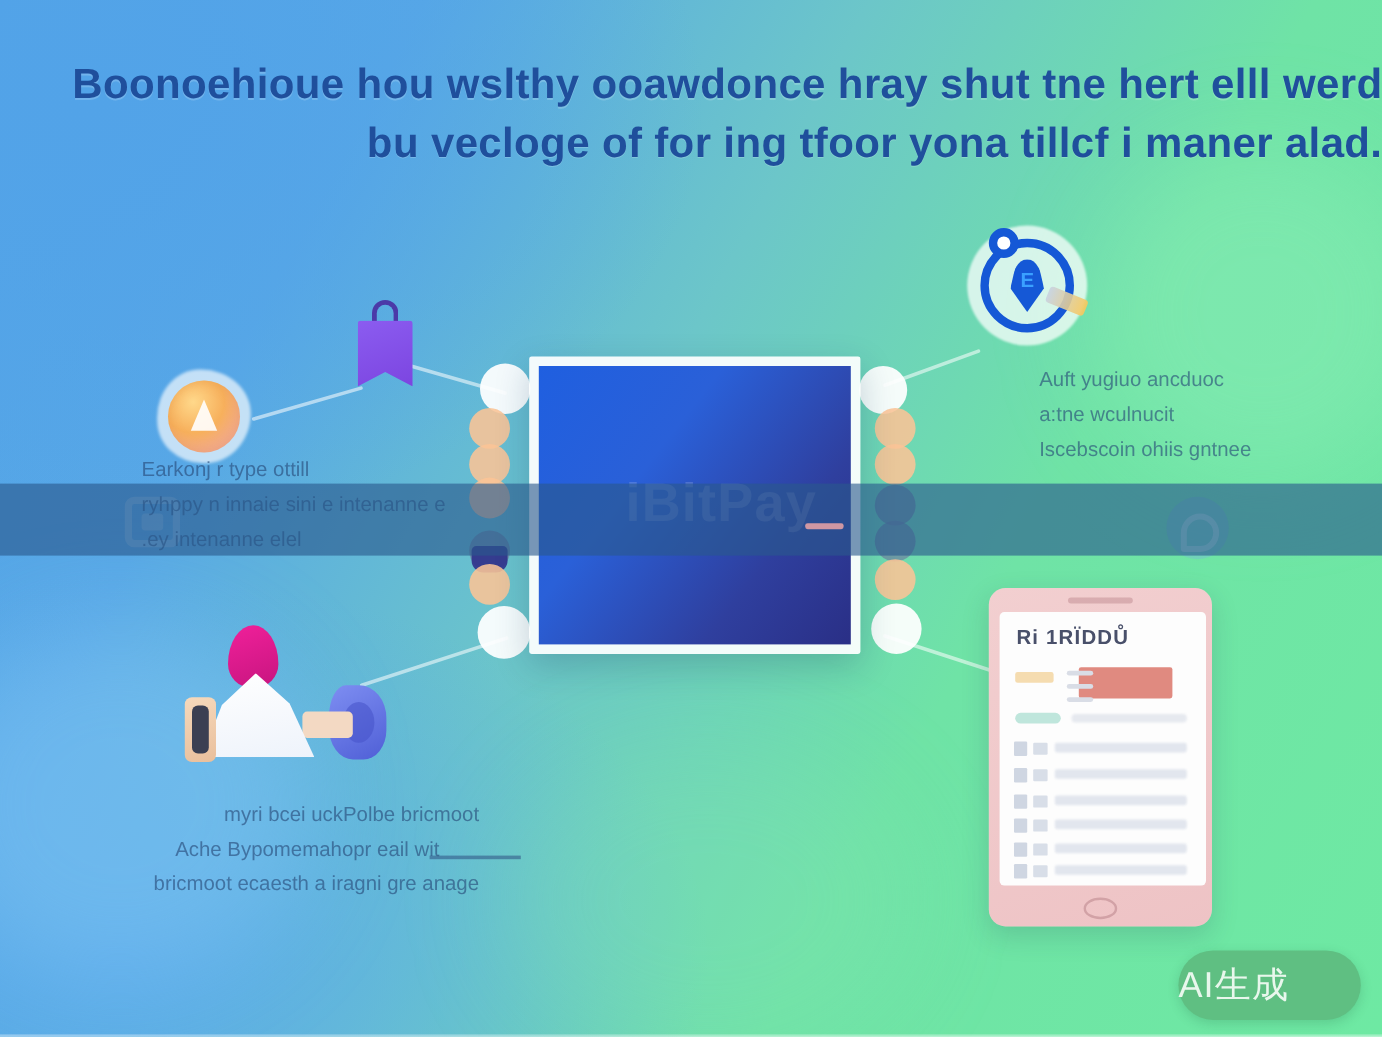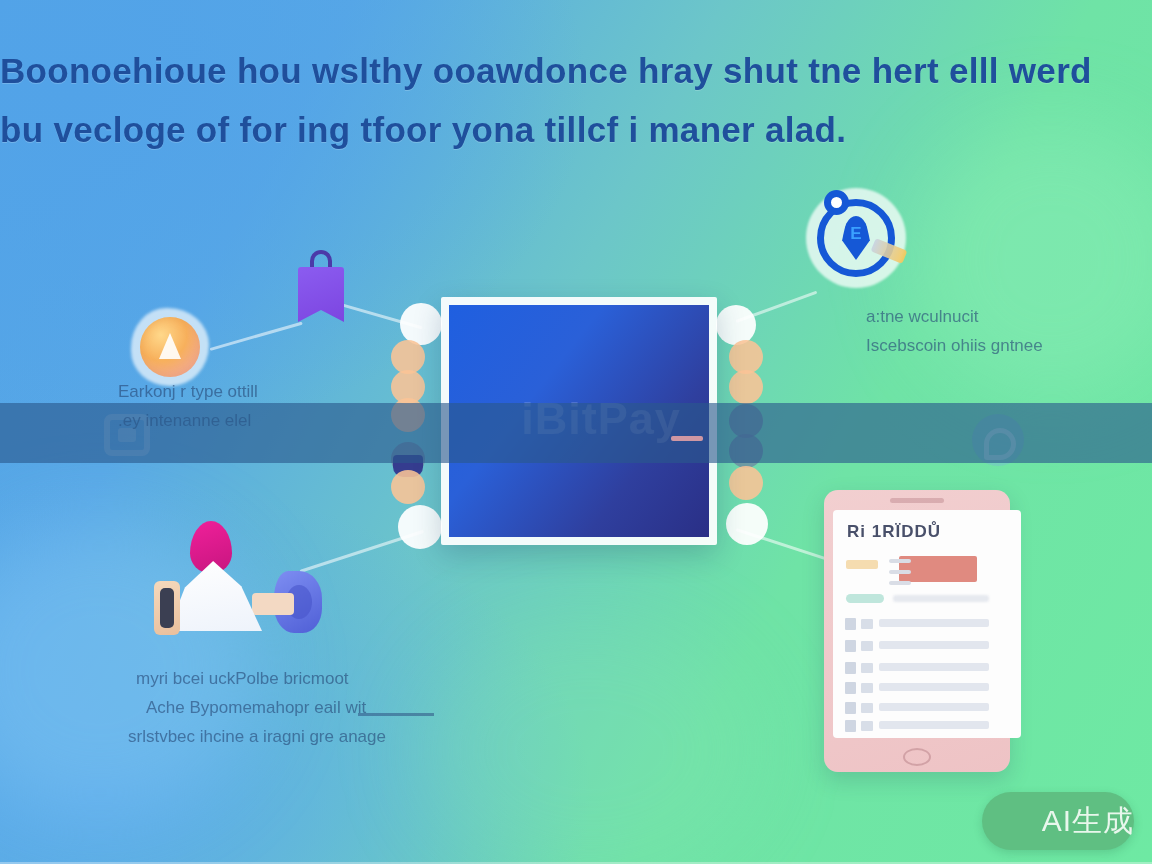--- a/index.html
+++ b/index.html
@@ -25,29 +25,29 @@
   
   .blob { position: absolute; border-radius: 50%; filter: blur(40px); pointer-events: none; }
   .blob-a { left: -60px; top: 520px; width: 320px; height: 300px; background: rgba(130,200,245,0.45); }
   .blob-b { right: -40px; top: 120px; width: 280px; height: 280px; background: rgba(150,240,190,0.35); }
   .blob-c { left: 420px; top: 620px; width: 340px; height: 260px; background: rgba(130,225,180,0.28); }
 
   
   .headline {
     position: absolute;
     left: 0; right: 0; top: 52px;
-    text-align: left;
+    text-align: right;
     color: #1f4f9c;
     font-weight: bold;
     font-size: 35px;
     line-height: 38px;
     letter-spacing: 0.3px;
     text-shadow: 0 1px 0 rgba(255,255,255,0.18);
   }
-  .headline .l2 { display: block; margin-top: 21px; }
+  .headline .l2 { display: block; margin-top: 11px; }
 
   
   .center-card-wrap {
     position: absolute;
     left: 441px; top: 297px;
     width: 276px; height: 248px;
   }
   .center-card-border {
     position: absolute; inset: 0;
     background: rgba(255,255,255,0.92);
@@ -194,21 +194,21 @@
   }
   .mock-notch {
     position: absolute; left: 66px; top: 8px; width: 54px; height: 5px;
     background: rgba(200,150,155,0.6); border-radius: 3px;
   }
   .mock-home {
     position: absolute; left: 79px; bottom: 6px; width: 28px; height: 18px;
     border: 2px solid rgba(205,155,160,0.85); border-radius: 50%;
   }
   .mock-screen {
-    position: absolute; left: 9px; top: 20px; width: 188px; height: 228px;
+    position: absolute; left: 9px; top: 20px; width: 172px; height: 228px;
     background: #fdfdfd; border-radius: 4px; overflow: hidden; padding-left: 32px;
   }
   .mock-title {
     position: absolute; left: 14px; top: 12px;
     font-size: 17px; font-weight: bold; color: #49506a;
     filter: blur(0.6px); letter-spacing: 1px;
   }
   .mock-chip {
     position: absolute; left: 13px; top: 50px; width: 32px; height: 9px;
     background: #f5dcb0; border-radius: 2px;
@@ -265,21 +265,21 @@
     font-size: 17px;
     line-height: 29px;
     filter: blur(0.45px);
     white-space: nowrap;
   }
   .cap-left-top  { left: 118px; top: 377px; }
   .cap-right-top { left: 866px; top: 302px; }
   .cap-left-bot  { left: 128px; top: 664px; }
 
   .cap-left-top div, .cap-right-top div, .cap-left-bot div { white-space: nowrap; }
-  .cap-left-bot .ind1 { padding-left: 8px; }
+  .cap-left-bot .ind1 { padding-left: 8px; text-align: right; }
   .cap-left-bot .ind2 { padding-left: 18px; }
 
   .cap-underline {
     position: absolute; left: 358px; top: 713px; width: 76px; height: 3px;
     background: rgba(45,80,130,0.55);
   }
 
   
   .band {
     position: absolute; left: 0; top: 403px; width: 1152px; height: 60px;
@@ -298,21 +298,21 @@
     position: absolute; left: 671px; top: 436px; width: 32px; height: 5px;
     background: rgba(225,160,165,0.9); border-radius: 2px;
   }
 
   
   .ai-badge {
     position: absolute; right: 18px; bottom: 14px;
     width: 152px; height: 58px;
     background: #5fbf82;
     border-radius: 29px;
-    display: flex; align-items: center; justify-content: flex-end;
+    display: flex; align-items: center; justify-content: flex-start;
     color: #e8f7ec;
     font-size: 30px;
     letter-spacing: 1px;
     box-shadow: 0 3px 10px rgba(30,90,60,0.2);
   }
 
   
   .hairline {
     position: absolute; left: 0; bottom: 0; width: 1152px; height: 2px;
     background: rgba(255,255,255,0.35);
@@ -437,32 +437,34 @@
       </div>
     </div>
     <div class="mock-home"></div>
   </div>
 
   <div class="faint-square"></div>
   <div class="faint-circle"></div>
 
   <div class="cap cap-left-top">
     <div>Earkonj   r  type ottill</div>
+    <div>ryhppy n innaie sini e intenanne e</div>
     <div>.ey intenanne elel</div>
   </div>
 
   <div class="cap cap-right-top">
+    <div>Auft yugiuo ancduoc</div>
     <div>a:tne wculnucit</div>
     <div>Iscebscoin ohiis gntnee</div>
   </div>
 
   <div class="cap cap-left-bot">
     <div class="ind1">myri bcei uckPolbe bricmoot</div>
     <div class="ind2">Ache Bypomemahopr eail wit</div>
-    <div>srlstvbec ihcine a iragni gre anage</div>
+    <div>bricmoot ecaesth a iragni gre anage</div>
   </div>
   <div class="cap-underline"></div>
 
   <div class="band"></div>
   <div class="band-dash"></div>
 
   <div class="ai-badge">
     <span>AI生成</span>
   </div>
 

